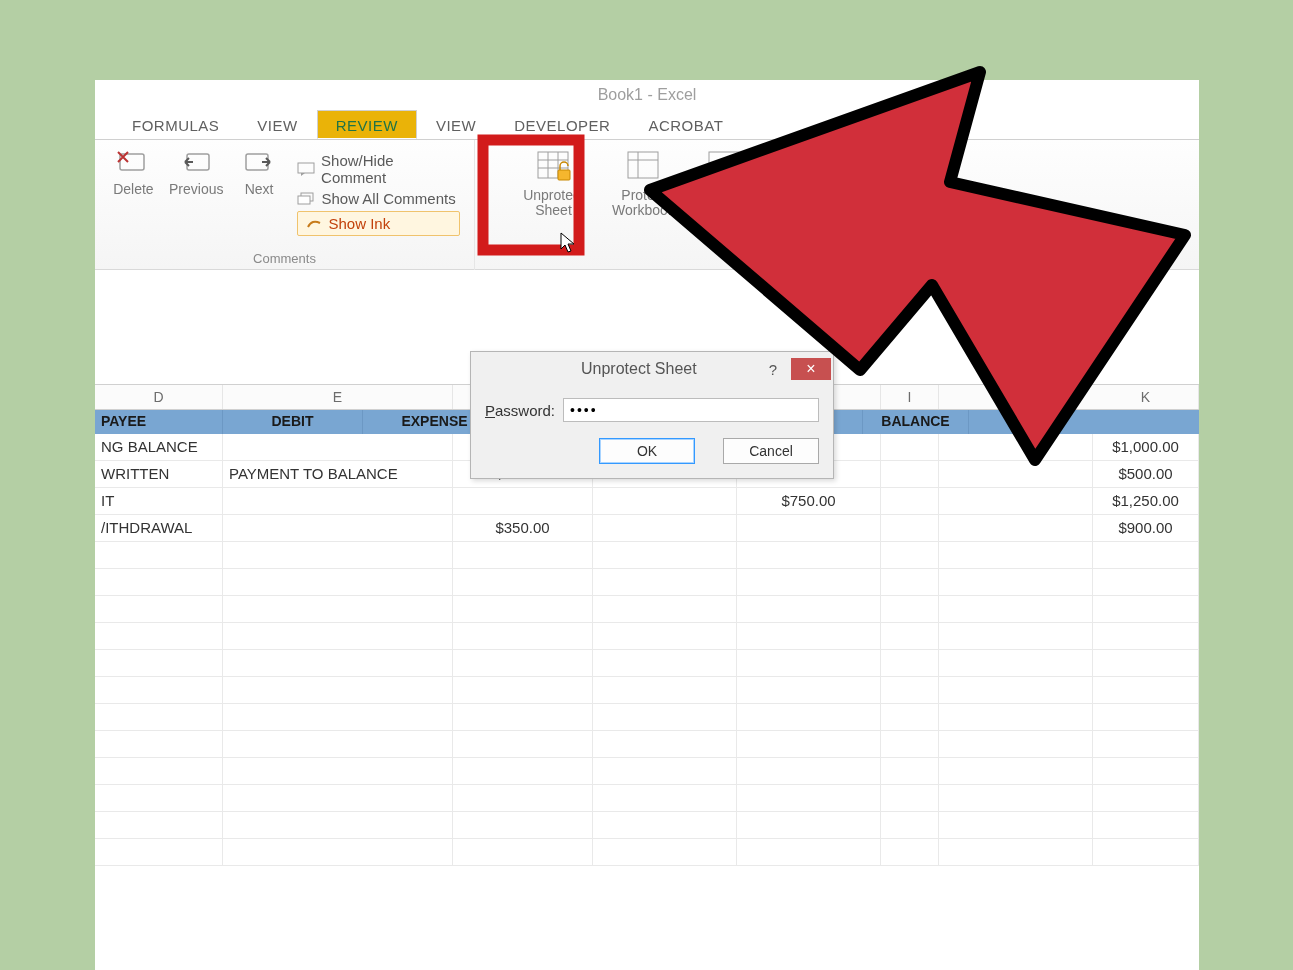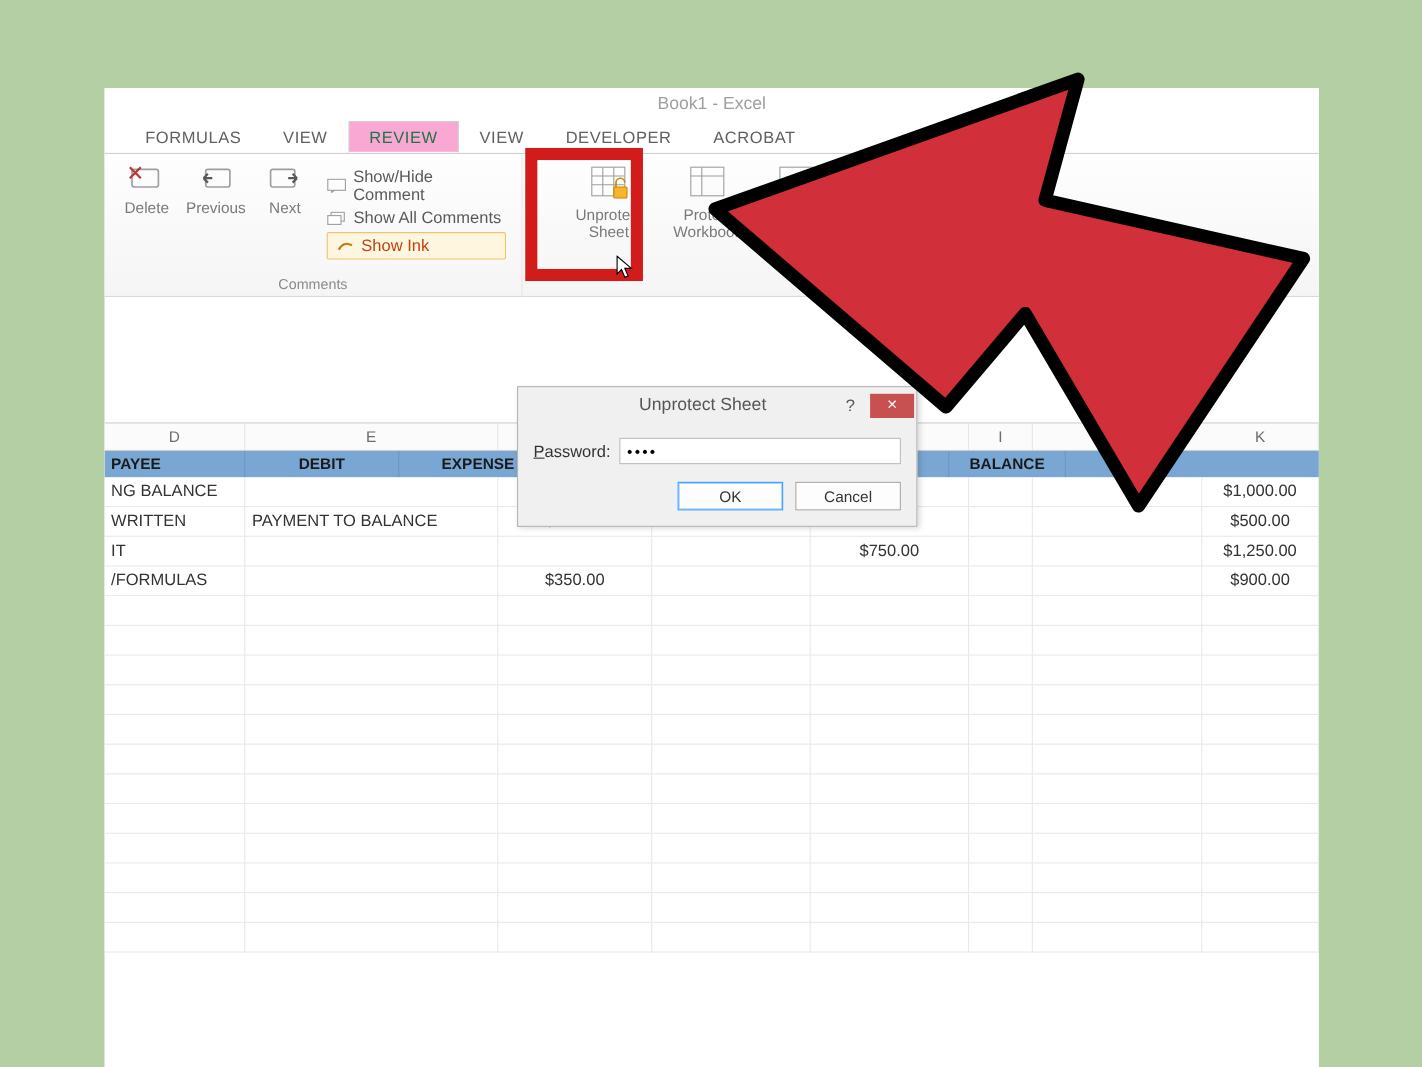--- a/index.html
+++ b/index.html
@@ -47,21 +47,21 @@
     color: #606060;
     letter-spacing: 0.5px;
     cursor: default;
     border: 1px solid transparent;
     border-bottom: none;
   }
   .tab.active {
     color: #217346;
     border: 1px solid #d0d0d0;
     border-bottom: 1px solid #fff;
-    background: #f9a8d4;
+    background: #eab308;
     margin-bottom: -1px;
   }
   
   .ribbon {
     display: flex;
     align-items: flex-start;
     height: 130px;
     background: linear-gradient(#fefefe,#f5f5f5);
     border-bottom: 1px solid #d9d9d9;
   }
@@ -131,21 +131,21 @@
     margin-left: 4px; margin-right: 2px;
   }
   .dlg-body { padding: 12px 14px 6px; display:flex; align-items:center; gap: 8px; }
   .dlg-body label { color:#333; font-size:15px; }
   .dlg-body label u { text-decoration-thickness: 1px; }
   .dlg-input {
     flex:1; height:24px; border:1px solid #bcbcbc; background:#fff;
     padding: 0 6px; font-size:14px; letter-spacing:2px;
   }
   .dlg-buttons {
-    display:flex; justify-content:flex-end; gap: 11px;
+    display:flex; justify-content:flex-end; gap: 28px;
     padding: 10px 14px 14px;
   }
   .dlg-btn {
     width: 96px; height: 26px; border:1px solid #a9a9a9; background:#fdfdfd;
     font-size:14px; color:#333; text-align:center; line-height:24px;
   }
   .dlg-btn.default { border:1px solid #3399ff; box-shadow: inset 0 0 0 1px #a9d4ff; }
   
   .colheads {
     display:flex;
@@ -372,21 +372,21 @@
       <div class="cell cE"></div>
       <div class="cell cF right"></div>
       <div class="cell cG right"></div>
       <div class="cell cH right">$750.00</div>
       <div class="cell cI"></div>
       <div class="cell cJ"></div>
       <div class="cell cK right">$1,250.00</div>
     </div>
 
     <div class="row">
-      <div class="cell cD">/FORMULAS</div>
+      <div class="cell cD">/ITHDRAWAL</div>
       <div class="cell cE"></div>
       <div class="cell cF right">$350.00</div>
       <div class="cell cG right"></div>
       <div class="cell cH right"></div>
       <div class="cell cI"></div>
       <div class="cell cJ"></div>
       <div class="cell cK right">$900.00</div>
     </div>
 
     <div class="row">

